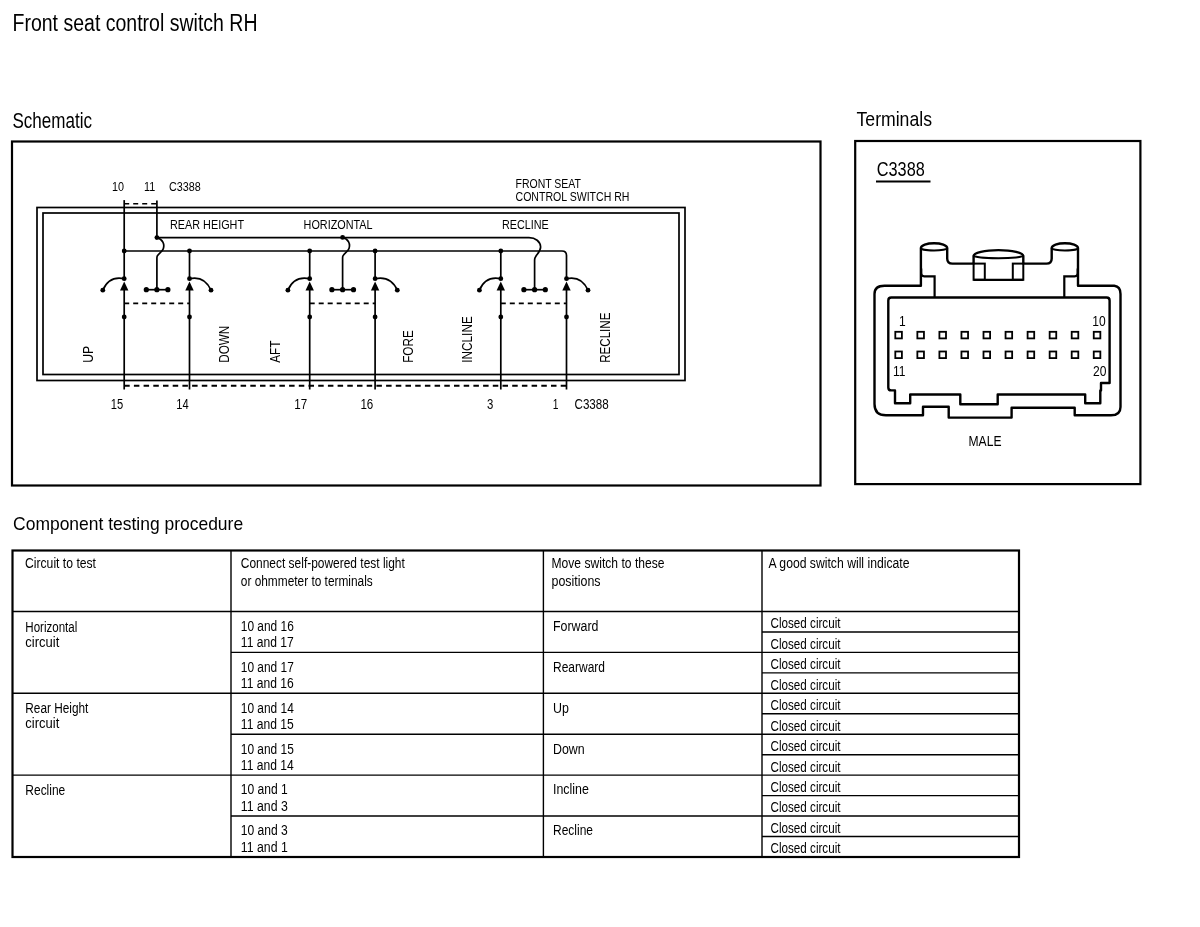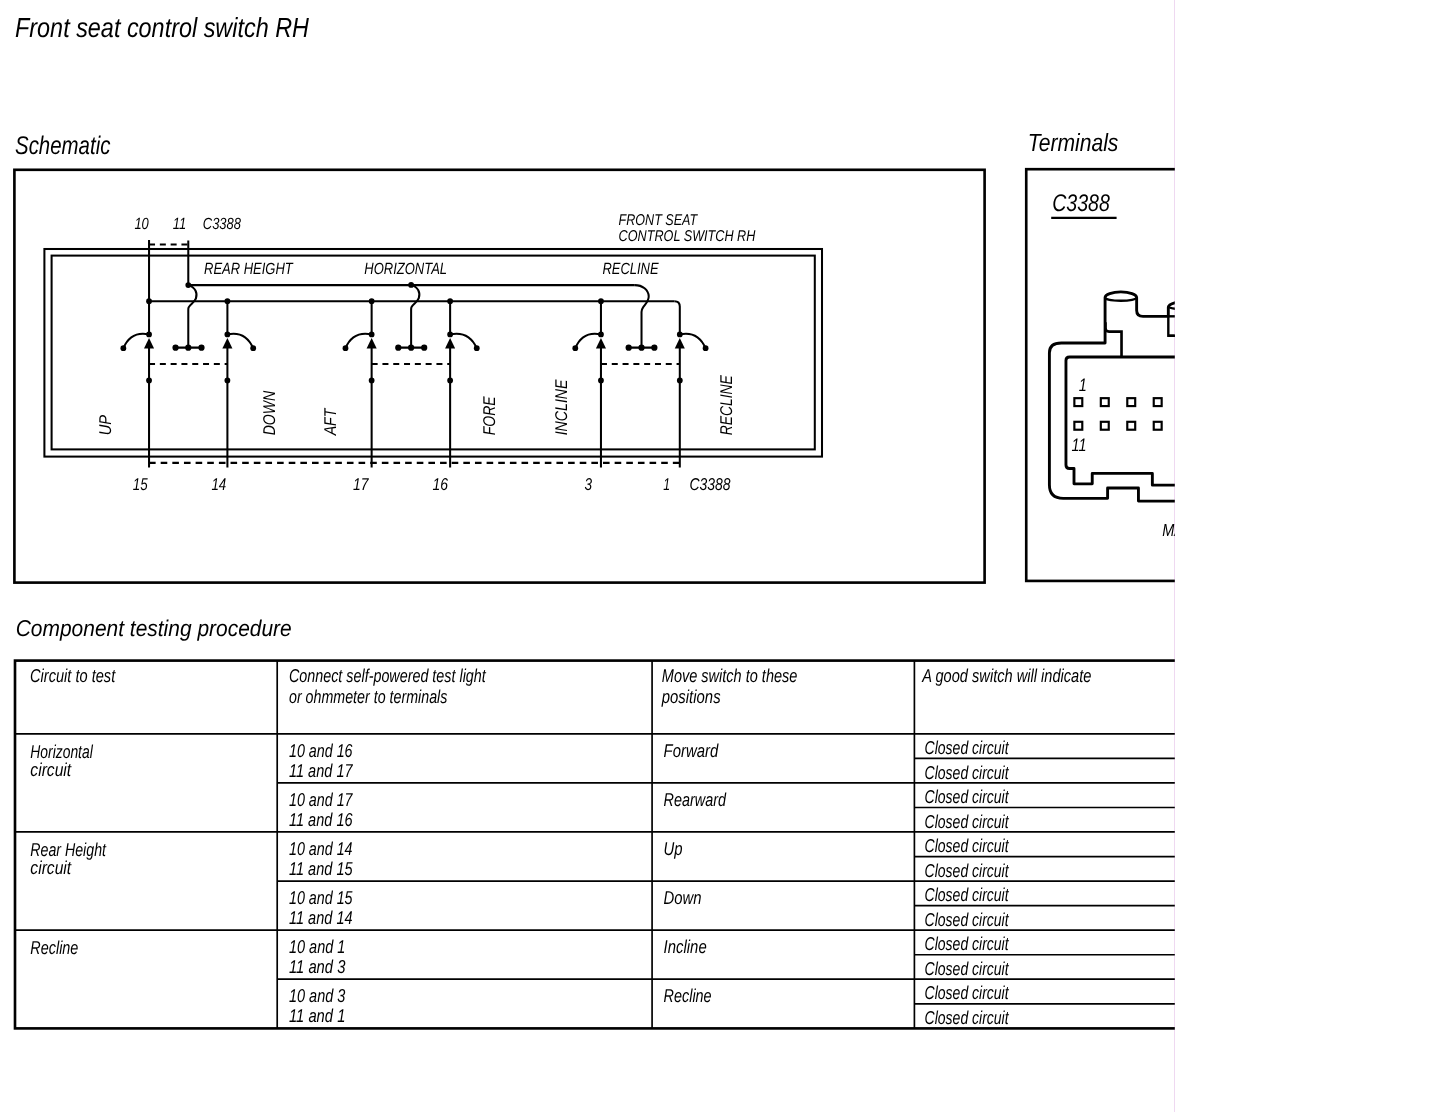--- a/index.html
+++ b/index.html
@@ -1,17 +1,17 @@
 <!DOCTYPE html>
 <html><head>
 <meta charset="utf-8">
 <style>
   html,body{margin:0;padding:0;background:#fff;}
-  #page{filter:blur(0.3px);position:relative;width:979px;height:927px;background:#a21caf;overflow:hidden;
-        font-family:"Liberation Sans", sans-serif;font-style:italic;}
+  #page{filter:blur(0.3px);position:relative;width:1200px;height:927px;background:#a21caf;overflow:hidden;
+        font-family:"Liberation Sans", sans-serif;}
   svg text{font-family:"Liberation Sans", sans-serif;fill:#000;}
 </style>
 </head>
 <body>
 <div id="page">
 <svg width="1200" height="927" viewBox="0 0 1200 927">
 
   <rect x="0" y="0" width="1200" height="927" fill="#ffffff"></rect>
 
   <text x="12.5" y="30.5" font-size="23" textLength="245" lengthAdjust="spacingAndGlyphs">Front seat control switch RH</text>

